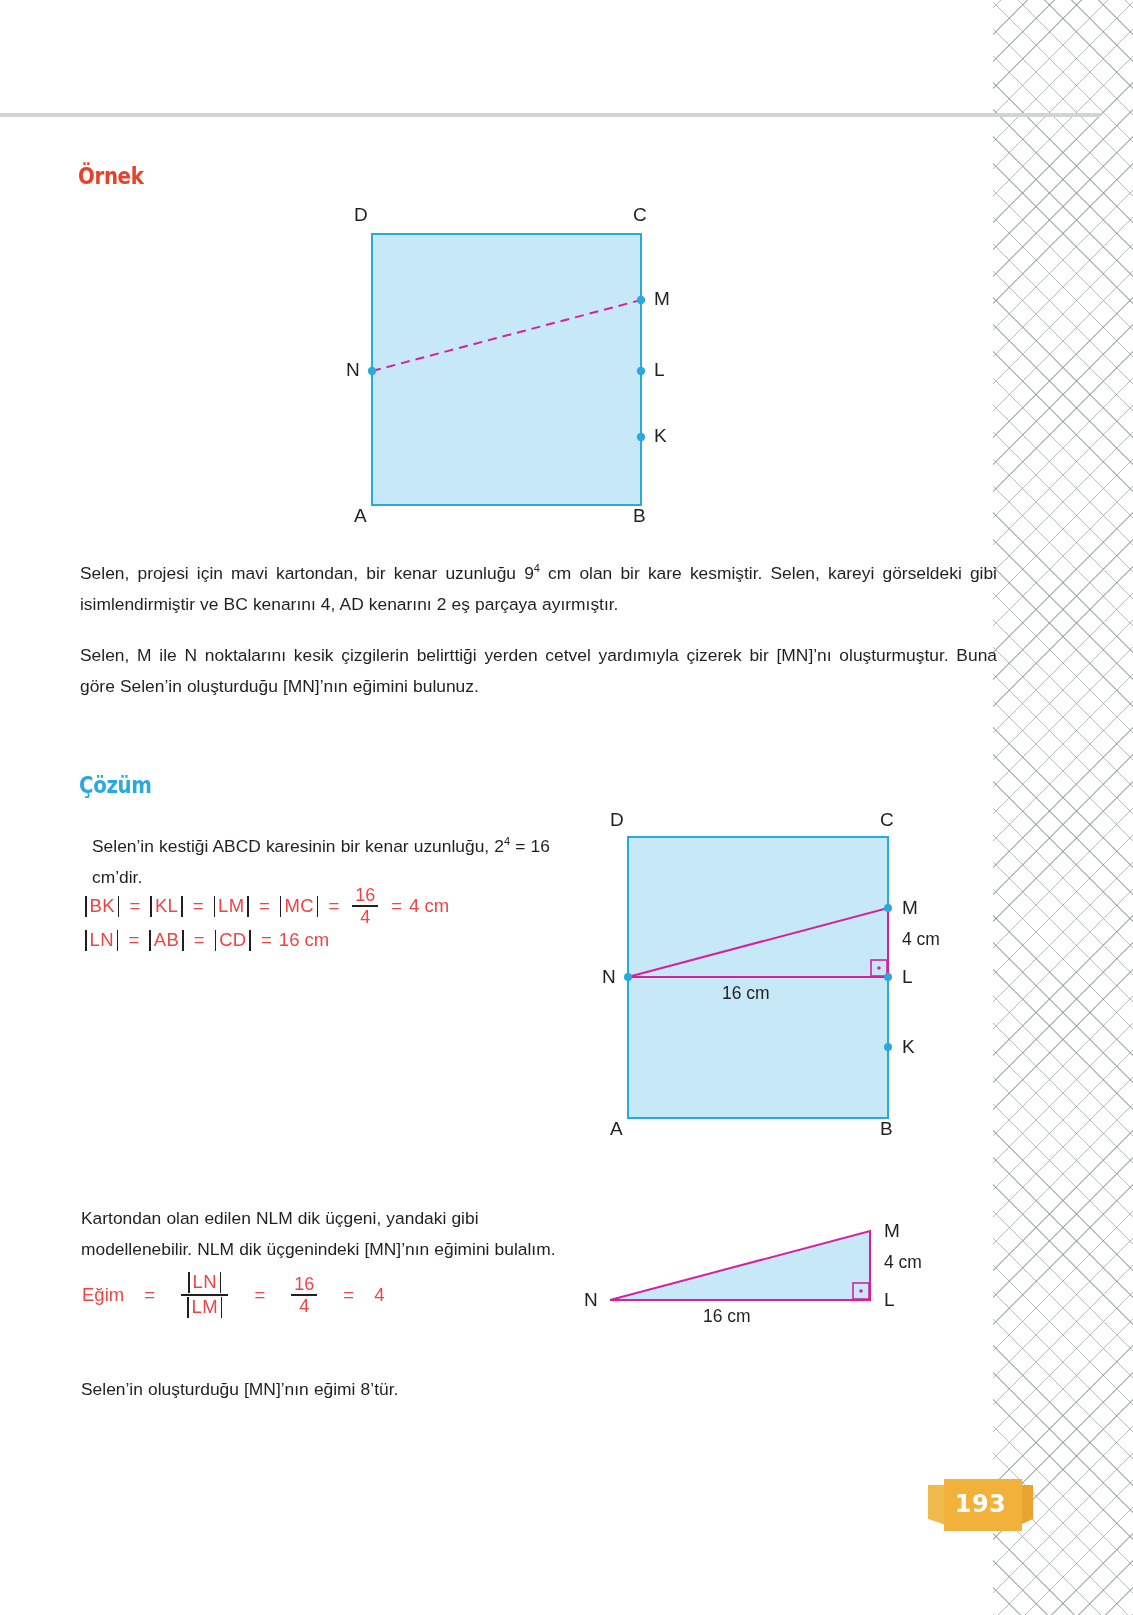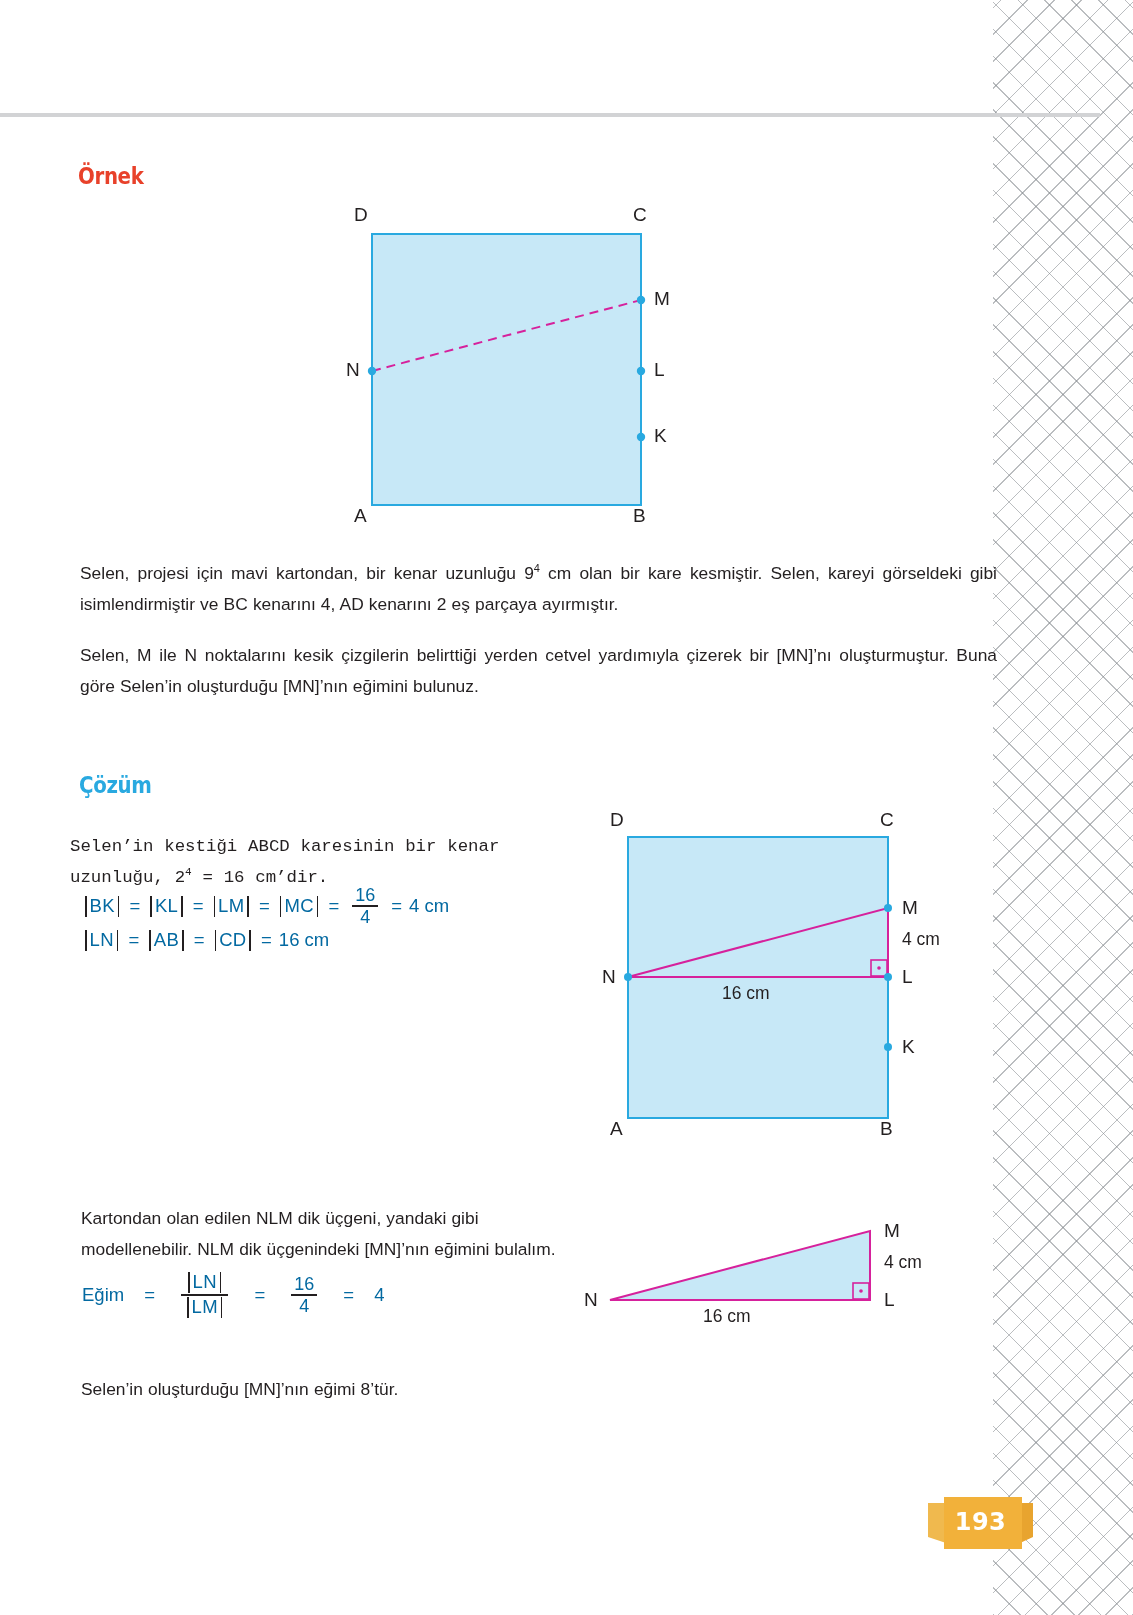--- a/index.html
+++ b/index.html
@@ -61,33 +61,33 @@
     position: absolute;
     font-size: 17.4px;
     line-height: 31px;
     color: #231f20;
     text-align: justify;
     word-spacing: 0.3px;
   }
   .para.nojust { text-align: left; }
   #para1 { left: 80px; top: 541px; width: 917px; }
   #para2 { left: 80px; top: 623px; width: 917px; }
-  #para-sol1 { left: 70px; top: 814px; width: 470px; font-family: Liberation Mono, monospace; }
+  #para-sol1 { left: 92px; top: 814px; width: 470px; }
   #para-model { left: 81px; top: 1186px; width: 480px; }
   #para-final { left: 81px; top: 1357px; width: 520px; }
 
   sup.exp { font-size: 11px; vertical-align: super; line-height: 0; }  
 
   
   .math-row {
     position: absolute;
     display: flex;
     align-items: center;
     font-size: 18.5px;
-    color: #0369a1;
+    color: #ef4444;
     white-space: nowrap;
   }
   #math-bk { left: 82px; top: 886px; }
   #math-ln { left: 82px; top: 929px; }
   #math-egim { left: 82px; top: 1272px; gap: 13px; }
 
   .abs {
     display: inline-flex;
     align-items: center;
     letter-spacing: 0.3px;
@@ -133,21 +133,20 @@
     white-space: nowrap;
   }
 
   
   #page-ribbon {
     position: absolute;
     left: 928px;
     top: 1479px;
     width: 105px;
     height: 52px;
-    margin-top: 18px;
   }
   #page-ribbon .pnum {
     position: absolute;
     left: 0; top: 0; width: 105px; height: 52px;
     display: flex; align-items: center; justify-content: center;
     font-family: "DejaVu Sans", sans-serif;
     font-weight: bold;
     font-size: 24px;
     color: #ffffff;
     letter-spacing: 0.5px;

